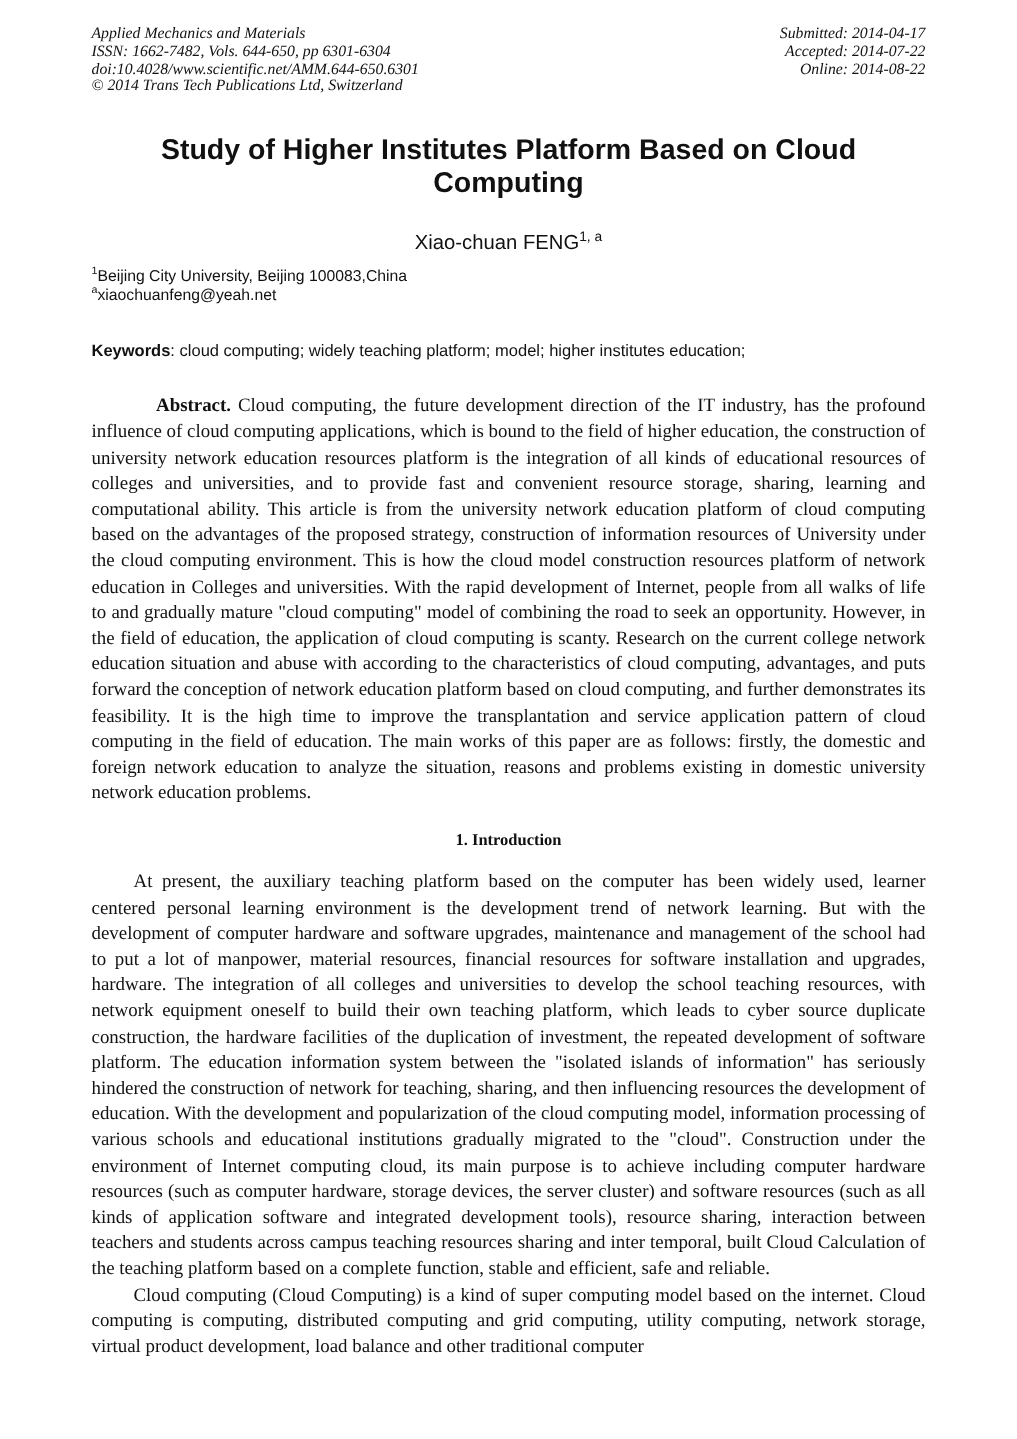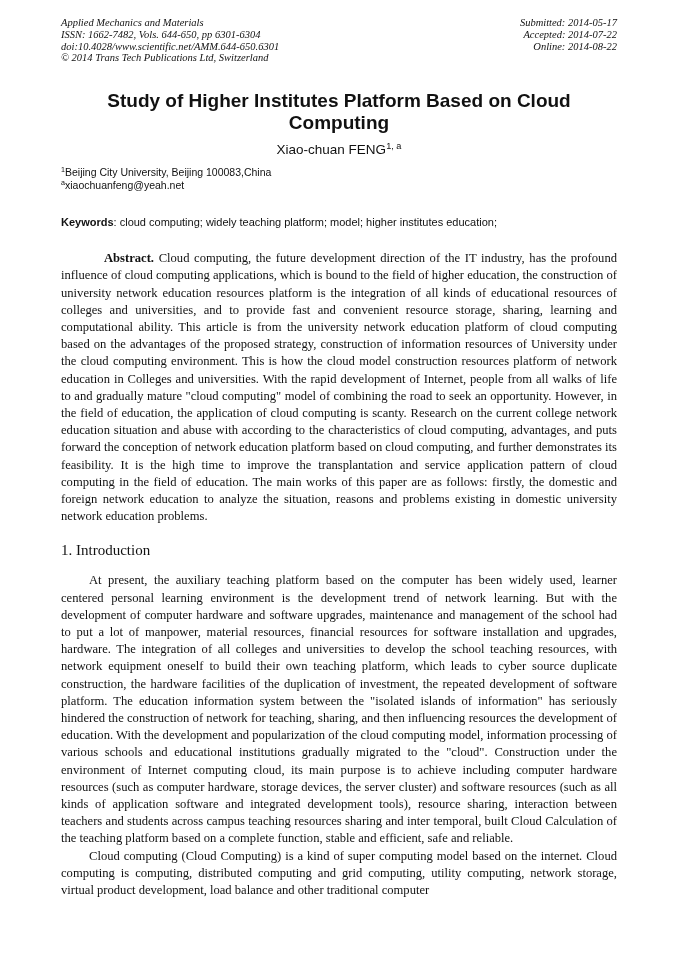--- a/index.html
+++ b/index.html
@@ -31,21 +31,21 @@
     font-weight: bold;
     font-size: 19px;
     text-align: center;
     margin: 26px 0 0 0;
     color: #111111;
   }
   .author-line {
     font-family: "Liberation Sans", sans-serif;
     font-size: 13.5px;
     text-align: center;
-    margin-top: 8px;
+    margin-top: 20px;
   }
   .affil-line, .email-line {
     font-family: "Liberation Sans", sans-serif;
     font-size: 10.5px;
     line-height: 13px;
   }
   .affil-line { margin-top: 9px; }
   sup {
     vertical-align: super;
     font-size: 68%;
@@ -68,40 +68,41 @@
     text-align: justify;
     margin: 0;
     color: #111111;
   }
   .abstract { margin-top: 22px; }
   .abstract b { font-weight: bold; margin-left: 43px; }
   .indent { text-indent: 28px; }
 
   h2.section-heading {
     font-family: "Liberation Serif", serif;
-    font-weight: normal;
-    font-size: 15px;
+    font-weight: bold;
+    font-size: 11px;
     margin: 17px 0 13px 0;
     color: #111111;
+    text-align: center;
   }
 </style>
 </head>
 <body>
 
 <div class="page">
 
   <div class="header">
     <div class="header-left">
       <div>Applied Mechanics and Materials</div>
       <div>ISSN: 1662-7482, Vols. 644-650, pp 6301-6304</div>
       <div>doi:10.4028/www.scientific.net/AMM.644-650.6301</div>
       <div>© 2014 Trans Tech Publications Ltd, Switzerland</div>
     </div>
     <div class="header-right">
-      <div>Submitted: 2014-05-17</div>
+      <div>Submitted: 2014-04-17</div>
       <div>Accepted: 2014-07-22</div>
       <div>Online: 2014-08-22</div>
     </div>
   </div>
 
   <h1 class="title">Study of Higher Institutes Platform Based on Cloud Computing</h1>
 
   <div class="author-line"><span>Xiao-chuan FENG</span><sup>1, a</sup></div>
 
   <div class="affil-line"><sup>1</sup><span>Beijing City University, Beijing 100083,China</span></div>

